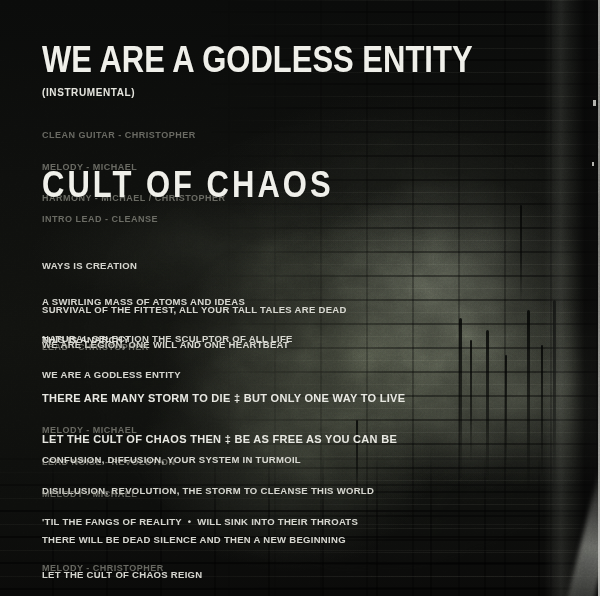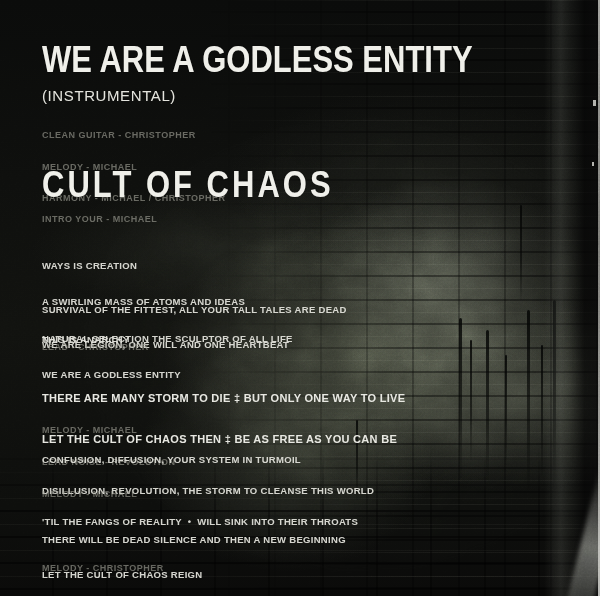--- a/index.html
+++ b/index.html
@@ -56,21 +56,21 @@
   .grain{position:absolute;inset:0;mix-blend-mode:overlay;opacity:.22;pointer-events:none;}
 
   
   .txt{position:absolute;left:42px;color:#dfdfd8;white-space:pre;}
   .title{
     font-size:31px;font-weight:800;letter-spacing:0px;color:#efefe9;
     transform:scaleY(1.22);transform-origin:left top;
     text-shadow:0 0 1px rgba(0,0,0,0.6);
   }
   .title2{letter-spacing:3px;}
-  .sub{font-size:15px;font-weight:400;letter-spacing:.6px;color:#e3e3dc;}
+  .sub{font-size:10px;font-weight:700;letter-spacing:.6px;color:#e3e3dc;}
   .credit{font-size:9px;font-weight:700;letter-spacing:.5px;line-height:10.5px;color:rgba(158,158,148,0.60);}
   .verse{font-size:9.5px;font-weight:700;letter-spacing:.3px;line-height:11.5px;color:rgba(226,226,218,0.93);}
   .chorus{font-size:11px;font-weight:800;letter-spacing:.3px;line-height:13.5px;color:rgba(238,238,232,0.96);}
 </style>
 </head>
 <body>
 
 <div class="stage">
 
   <div class="bg-base"></div>
@@ -103,21 +103,21 @@
 
   <div class="txt title" style="top:38px;">WE ARE A GODLESS ENTITY</div>
   <div class="txt sub" style="top:87px;">(INSTRUMENTAL)</div>
   <div class="txt credit" style="top:109px;">
     <div>CLEAN GUITAR - CHRISTOPHER</div>
     <div>MELODY - MICHAEL</div>
     <div>HARMONY - MICHAEL / CHRISTOPHER</div>
   </div>
 
   <div class="txt title title2" style="top:163px;">CULT OF CHAOS</div>
-  <div class="txt credit" style="top:214px;">INTRO YOUR - MICHAEL</div>
+  <div class="txt credit" style="top:214px;">INTRO LEAD - CLEANSE</div>
 
   <div class="txt verse" style="top:235px;line-height:12.3px;">
     <div>WAYS IS CREATION</div>
     <div>A SWIRLING MASS OF ATOMS AND IDEAS</div>
     <div>NATURAL SELECTION THE SCULPTOR OF ALL LIFE</div>
   </div>
 
   <div class="txt verse" style="top:281px;">
     <div>SURVIVAL OF THE FITTEST, ALL YOUR TALL TALES ARE DEAD</div>
     <div>WE ARE LEGION, ONE WILL AND ONE HEARTBEAT</div>

